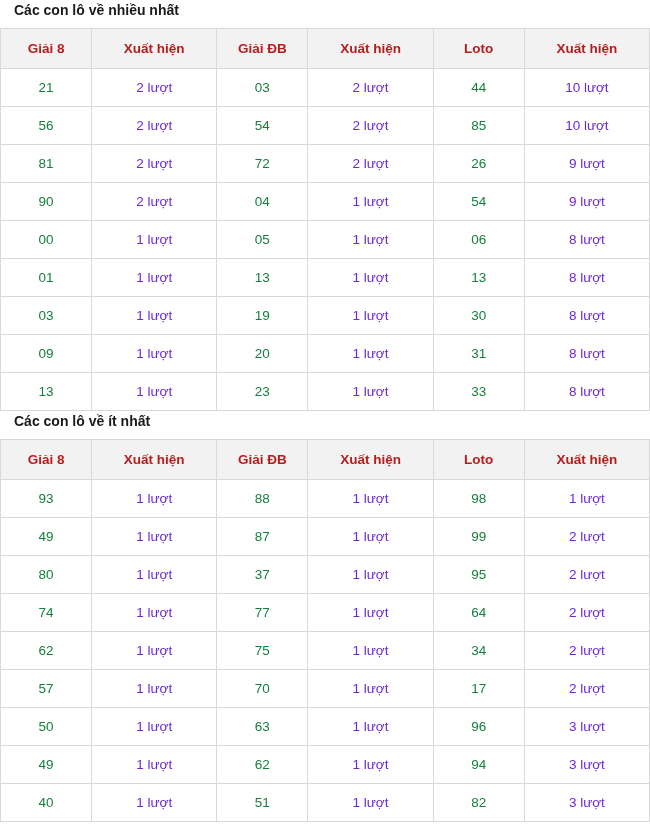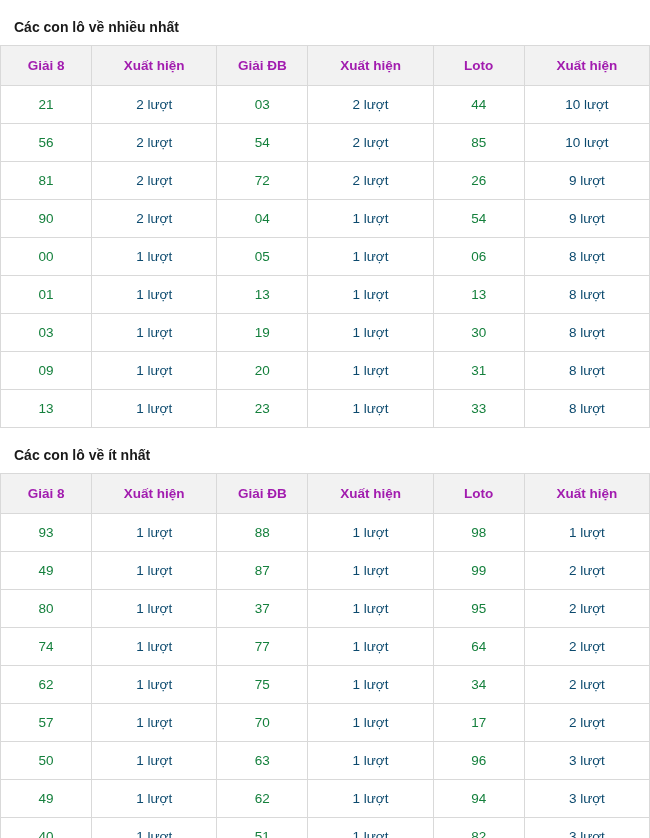--- a/index.html
+++ b/index.html
@@ -14,50 +14,50 @@
     color: #222222;
   }
   .page {
     width: 650px;
     padding: 0;
   }
   .section-title {
     font-size: 14px;
     font-weight: bold;
     color: #1a1a1a;
-    padding: 19px 0 9px 14px;
+    padding: 2px 0 9px 14px;
     line-height: 1.2;
   }
   table.stats {
     width: 650px;
     border-collapse: collapse;
     table-layout: fixed;
     font-size: 13.5px;
   }
   table.stats th,
   table.stats td {
     border: 1px solid #d9d9d9;
     text-align: center;
     padding: 0;
     height: 38px;
     vertical-align: middle;
   }
   table.stats thead th {
     background: #f2f2f2;
-    color: #a21caf;
+    color: #b91c1c;
     font-weight: bold;
     font-size: 13.5px;
     height: 40px;
   }
   table.stats tbody td.num {
     color: #15803d;
     font-size: 13.5px;
   }
   table.stats tbody td.cnt {
-    color: #0c4a6e;
+    color: #6d28d9;
     font-size: 13.5px;
   }
   col.c-num { width: 91px; }
   col.c-cnt { width: 125px; }
 </style>
 </head>
 <body>
 
 <div class="page">
 

